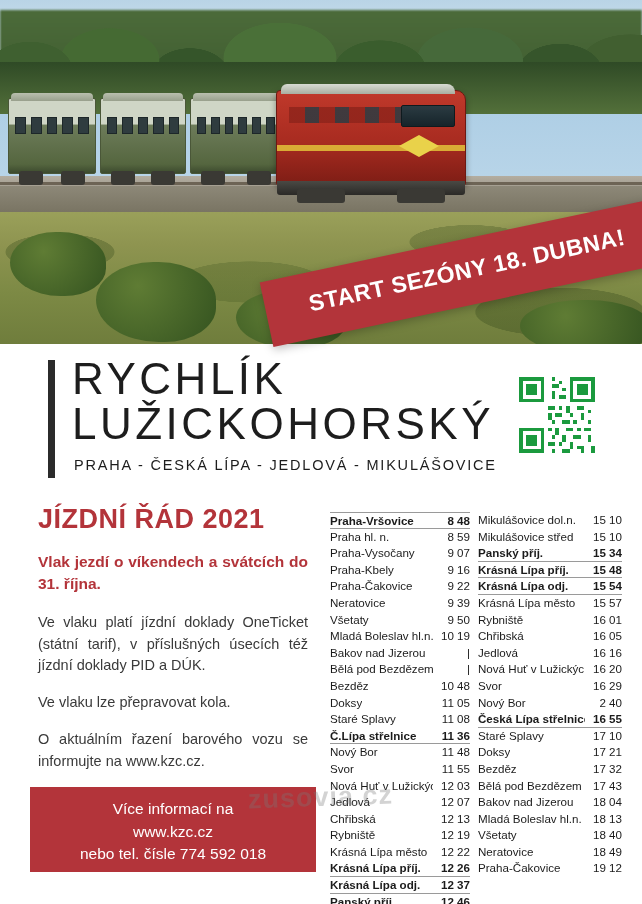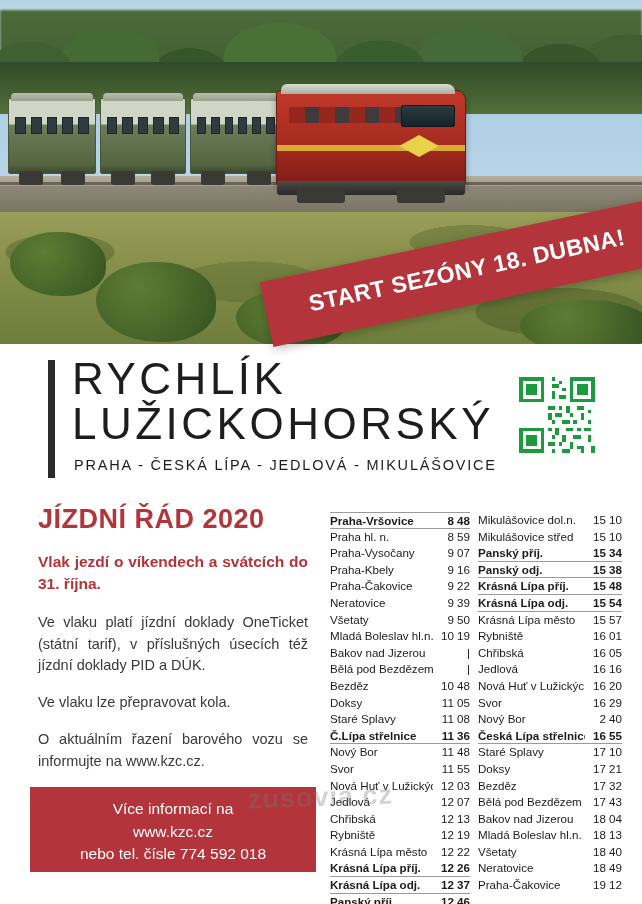--- a/index.html
+++ b/index.html
@@ -330,21 +330,21 @@
           <rect x="16" y="19" width="2" height="1"></rect>
         <rect x="9" y="20" width="1" height="1"></rect>
           <rect x="12" y="20" width="2" height="1"></rect>
         <rect x="17" y="20" width="1" height="1"></rect>
           <rect x="20" y="19" width="1" height="2"></rect>
       </g>
     </svg>
   </div>
 
   <div class="leftcol">
-    <div class="jr-title">JÍZDNÍ ŘÁD 2020</div>
+    <div class="jr-title">JÍZDNÍ ŘÁD 2021</div>
     <div class="jr-lead">Vlak jezdí o víkendech a svátcích do 31. října.</div>
     <div class="jr-p">Ve vlaku platí jízdní doklady OneTicket (státní tarif), v příslušných úsecích též jízdní doklady PID a DÚK.</div>
     <div class="jr-p">Ve vlaku lze přepravovat kola.</div>
     <div class="jr-p">O aktuálním řazení barového vozu se informujte na www.kzc.cz.</div>
     <div class="redbox">
       <div>Více informací na</div>
       <div>www.kzc.cz</div>
       <div>nebo tel. čísle 774 592 018</div>
     </div>
   </div>
@@ -455,24 +455,20 @@
       </div>
       <div class="ttrow">
         <span class="st">Mikulášovice střed</span>
         <span class="tm">15 10</span>
       </div>
       <div class="ttrow bold rule">
         <span class="st">Panský příj.</span>
         <span class="tm">15 34</span>
       </div>
       <div class="ttrow bold rule">
-        <span class="st">Panský odj.</span>
-        <span class="tm">15 38</span>
-      </div>
-      <div class="ttrow bold rule">
         <span class="st">Krásná Lípa příj.</span>
         <span class="tm">15 48</span>
       </div>
       <div class="ttrow bold rule">
         <span class="st">Krásná Lípa odj.</span>
         <span class="tm">15 54</span>
       </div>
       <div class="ttrow">
         <span class="st">Krásná Lípa město</span>
         <span class="tm">15 57</span>

